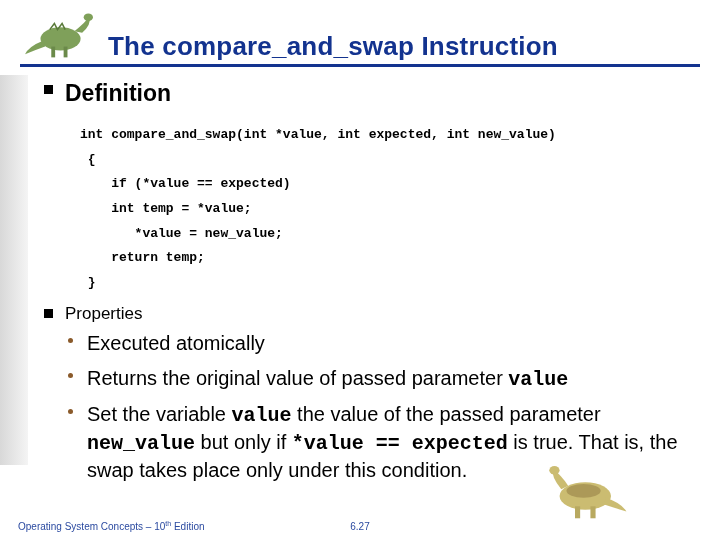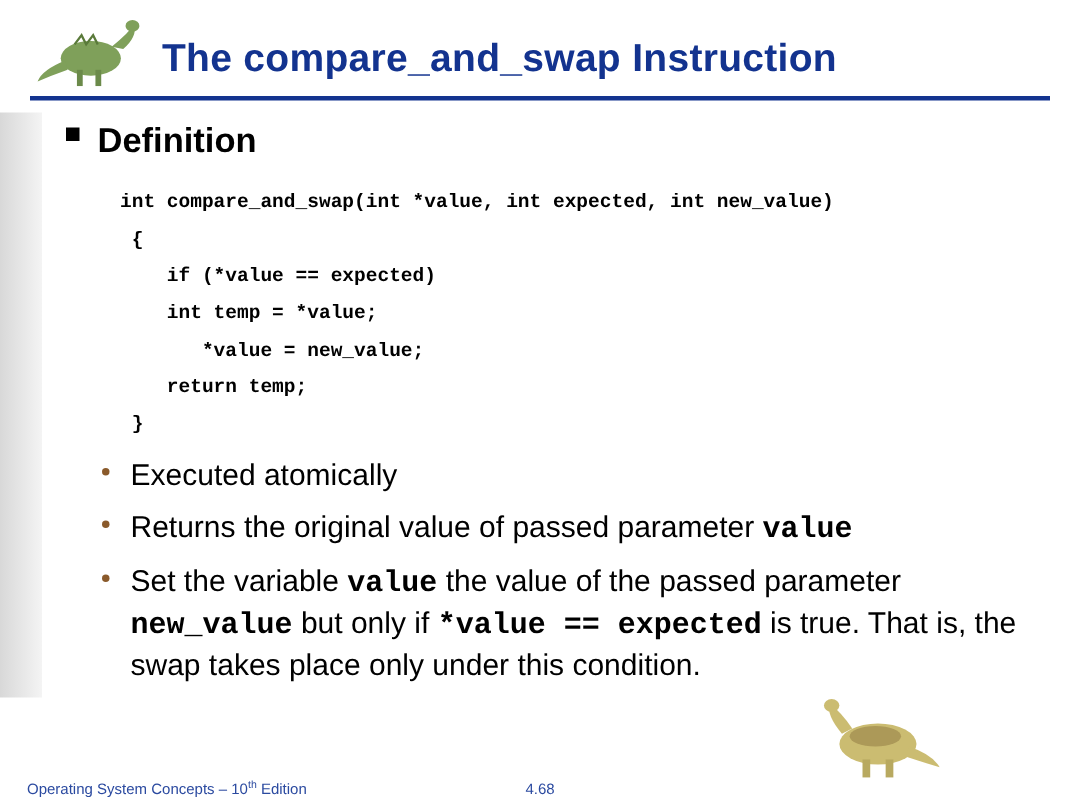--- a/index.html
+++ b/index.html
@@ -15,21 +15,21 @@
     position: absolute;
     left: 0;
     top: 75px;
     width: 28px;
     height: 390px;
     background: linear-gradient(to right, #d8d8d8, #f4f4f4);
   }
   .header {
     padding: 8px 20px 0 20px;
     display: flex;
-    align-items: center;
+    align-items: flex-end;
   }
   .dino {
     width: 78px;
     height: 54px;
     flex-shrink: 0;
   }
   .title {
     color: #13338f;
     font-size: 26px;
     font-weight: bold;
@@ -155,20 +155,24 @@
   <div class="code-block">
     <div class="code-line">int compare_and_swap(int *value, int expected, int new_value)</div>
     <div class="code-line"> {</div>
     <div class="code-line">    if (*value == expected)</div>
     <div class="code-line">    int temp = *value;</div>
     <div class="code-line">       *value = new_value;</div>
     <div class="code-line">    return temp;</div>
     <div class="code-line"> }</div>
   </div>
 
+  <div class="bullet-row" style="margin-top:4px;">
+    <div class="sq"></div>
+    <div class="heading" style="font-weight:normal;font-size:17px;">Properties</div>
+  </div>
 
   <div class="sub-list">
     <div class="dot-row">
       <div class="dot"></div>
       <div class="body-text">Executed atomically</div>
     </div>
     <div class="dot-row">
       <div class="dot"></div>
       <div class="body-text">
         <span>Returns the original value of passed parameter </span><span class="mono">value</span>
@@ -193,14 +197,14 @@
     <rect x="36" y="54" width="6" height="14" fill="#b5a558"></rect>
     <rect x="54" y="54" width="6" height="14" fill="#b5a558"></rect>
     <ellipse cx="46" cy="36" rx="20" ry="8" fill="#a89450"></ellipse>
   </svg>
 </div>
 
 <div class="footer">
   <div class="footer-left">
     <span>Operating System Concepts – 10</span><span class="sup">th</span><span> Edition</span>
   </div>
-  <div class="footer-center">4.68</div>
+  <div class="footer-center">6.27</div>
 </div>
 
 </body></html>

